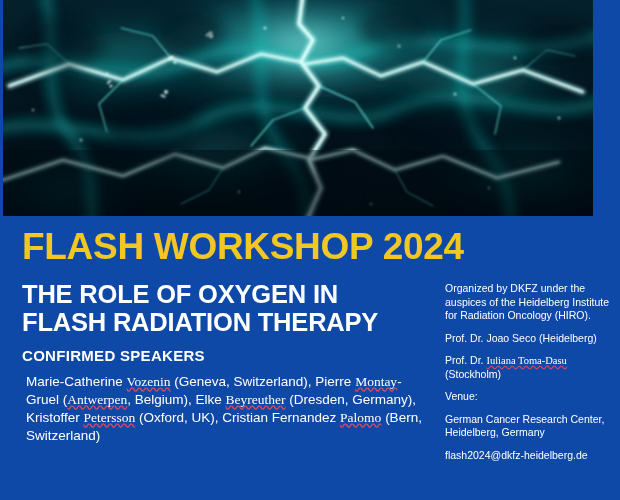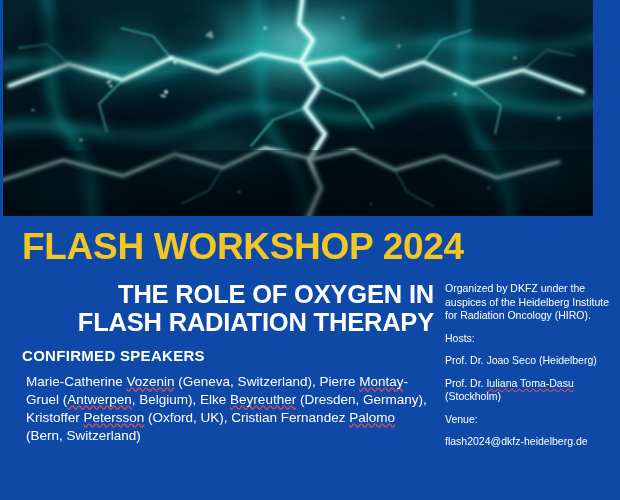--- a/index.html
+++ b/index.html
@@ -73,21 +73,20 @@
     width: 412px;
   }
 
   .subtitle {
     font-size: 25.5px;
     line-height: 28px;
     font-weight: bold;
     color: #ffffff;
     letter-spacing: -0.2px;
     margin: 0 0 10px 0;
-    text-align: right;
   }
 
   .lede {
     font-size: 13.5px;
     line-height: 17px;
     font-weight: bold;
     color: #ffffff;
     margin: 0 0 11px 0;
   }
 
@@ -105,20 +104,21 @@
     line-height: 18px;
     color: #ffffff;
     margin: 4px;
   }
 
   
   .sp {
     text-decoration: underline wavy #e04a5f;
     text-decoration-skip-ink: none;
     text-underline-offset: 1px;
+    font-family: Liberation Serif, serif;
   }
 
   
   .right-col {
     position: absolute;
     left: 441px;
     top: 66px;
     width: 170px;
     color: #ffffff;
     font-size: 10.5px;
@@ -278,28 +278,28 @@
       <p class="speakers-heading">CONFIRMED SPEAKERS</p>
 
       <p class="speakers-body"><span>Marie-Catherine </span><span class="sp">Vozenin</span><span> (Geneva, Switzerland), Pierre </span><span class="sp">Montay</span><span>-Gruel (</span><span class="sp">Antwerpen</span><span>, Belgium), Elke </span><span class="sp">Beyreuther</span><span> (Dresden, Germany), Kristoffer </span><span class="sp">Petersson</span><span> (Oxford, UK), Cristian Fernandez </span><span class="sp">Palomo</span><span> (Bern, Switzerland)</span></p>
 
     </div>
 
     <div class="right-col">
 
       <p>Organized by DKFZ under the auspices of the Heidelberg Institute for Radiation Oncology (HIRO).</p>
 
-      <p class="rc-label">Hosts:</p>
 
       <p class="rc-tight">Prof. Dr. Joao Seco (Heidelberg)</p>
 
       <p><span>Prof. Dr. </span><span class="sp">Iuliana Toma-Dasu</span><br><span>(Stockholm)</span></p>
 
       <p class="rc-label">Venue:</p>
 
+      <p>German Cancer Research Center, Heidelberg, Germany</p>
 
 
       <p class="contact-email">flash2024@dkfz-heidelberg.de</p>
 
     </div>
 
   </div>
 </div>
 
 </body></html>

